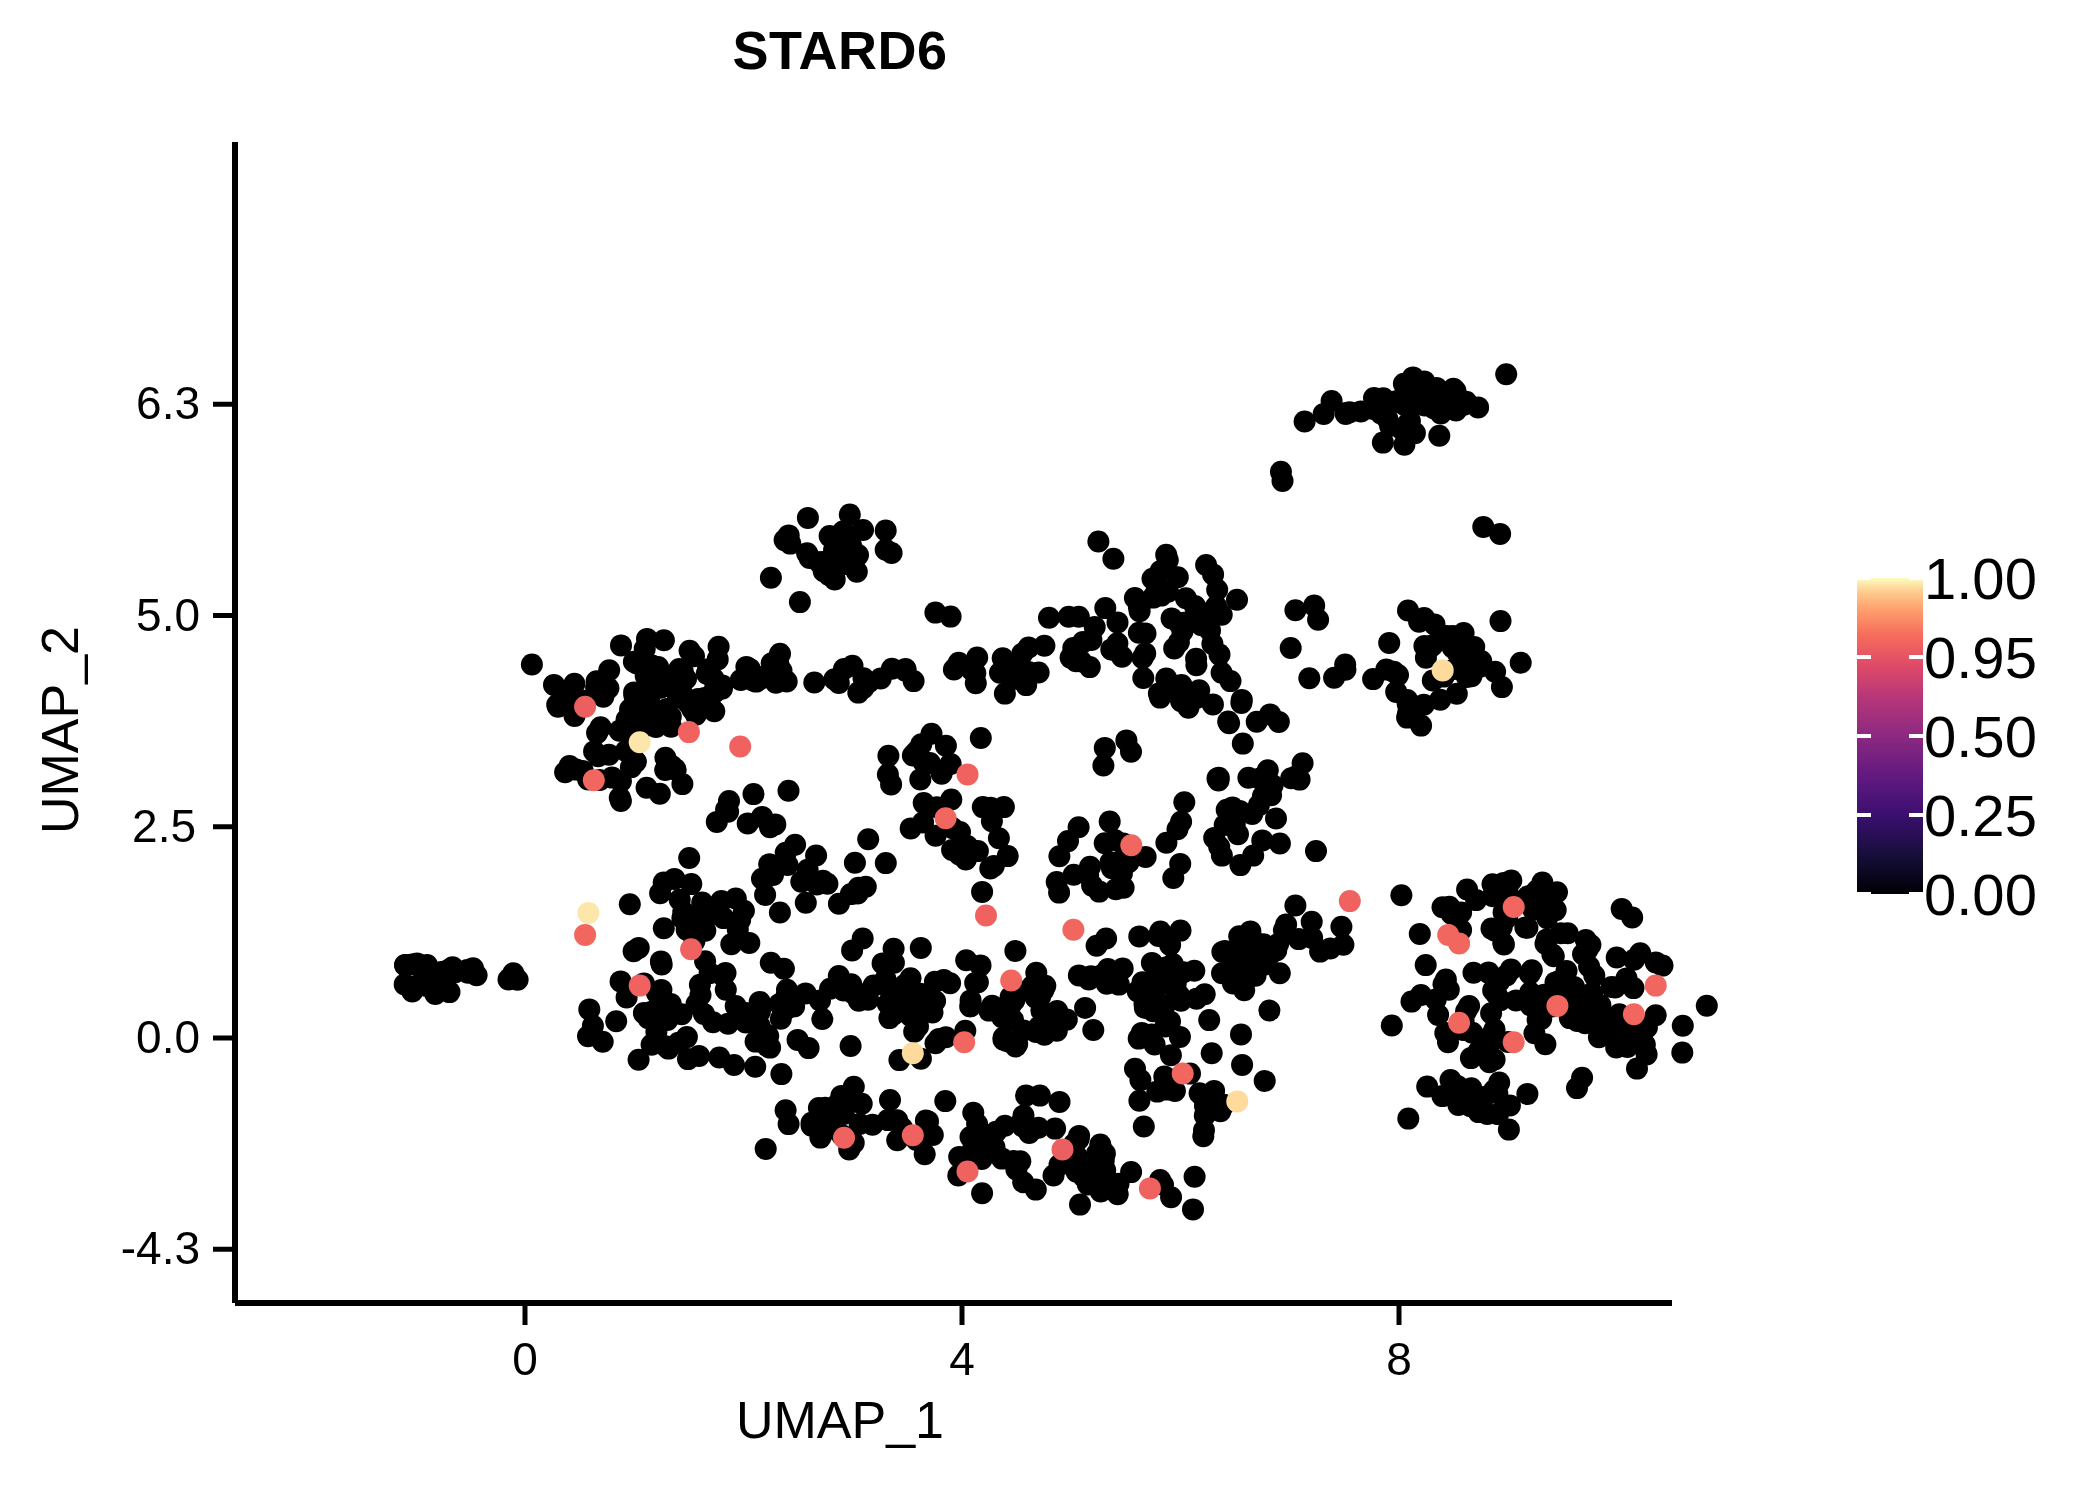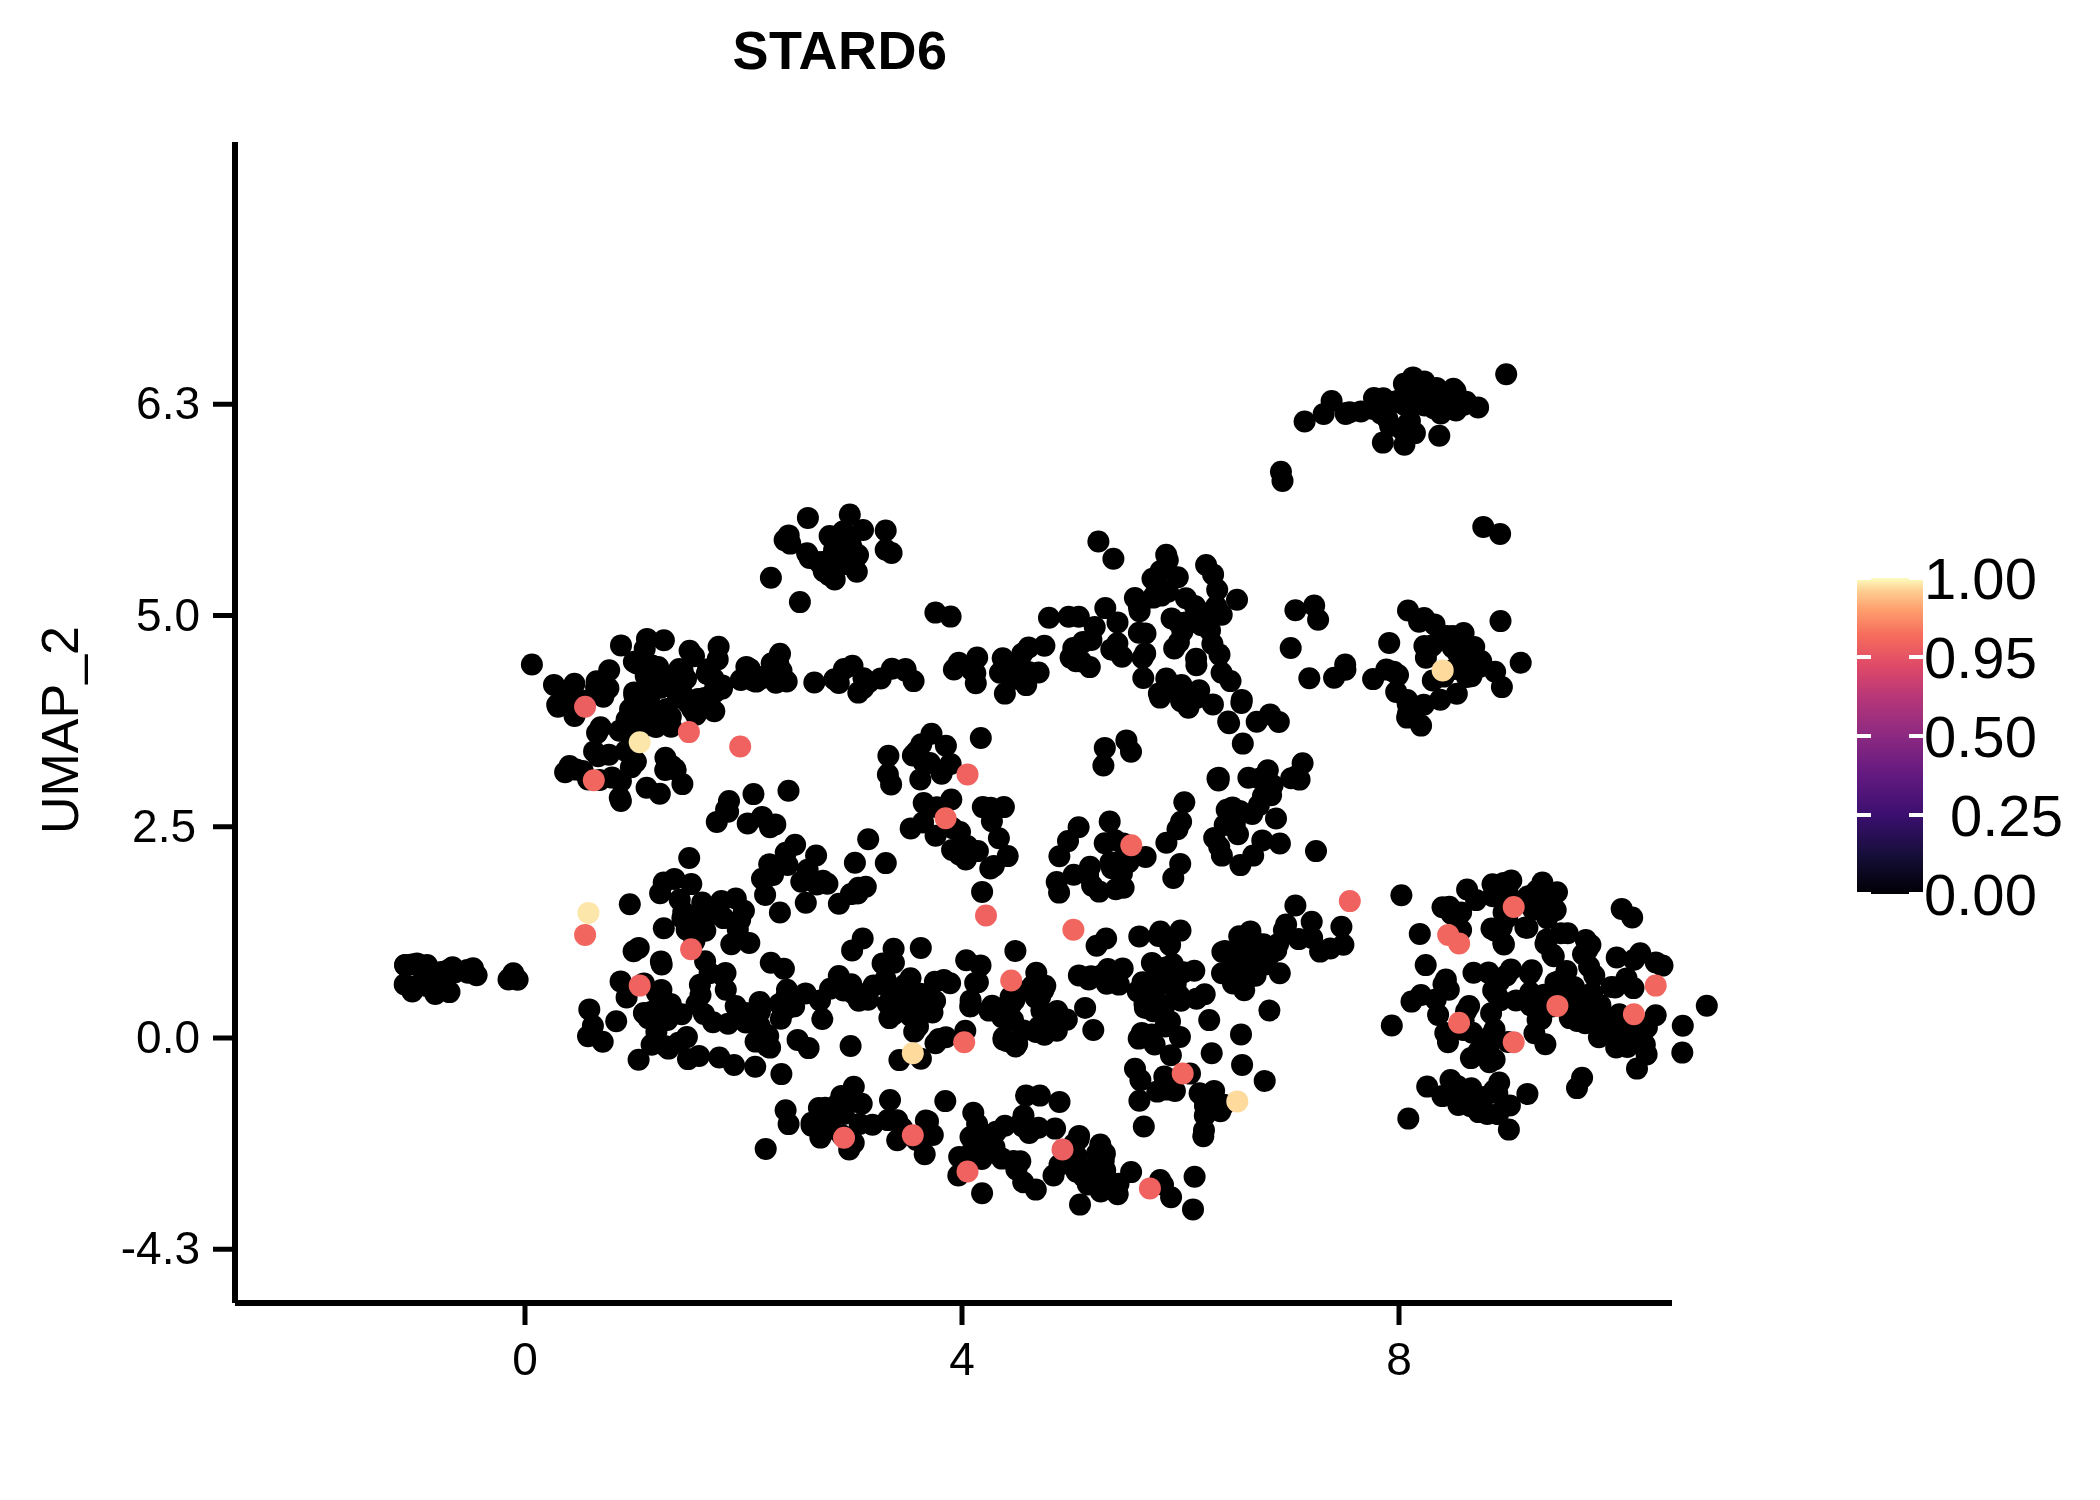--- a/index.html
+++ b/index.html
@@ -1273,38 +1273,39 @@
       <div class="tick-label y" style="left: 16px; top: 798.75px; text-align: right;">2.5</div>
       <div class="tick-label y" style="left: 20px; top: 587.5px;">5.0</div>
       <div class="tick-label y" style="left: 20px; top: 376.25px;">6.3</div>
     </div>
   <div id="x-tick-labels">
       <div class="tick-label x" style="left: 465px; top: 1332px;">0</div>
       <div class="tick-label x" style="left: 902px; top: 1332px;">4</div>
       <div class="tick-label x" style="left: 1339px; top: 1332px;">8</div>
     </div>
 
+  <div class="axis-title" id="x-axis-title">UMAP_1</div>
   <div class="axis-title" id="y-axis-title">UMAP_2</div>
 
   <div id="legend">
     <div id="legend-bar" style="background: linear-gradient(to top, rgb(0, 0, 4) 0%, rgb(21, 14, 56) 12%, rgb(59, 15, 112) 25%, rgb(100, 26, 128) 38%, rgb(140, 41, 129) 50%, rgb(182, 54, 121) 62%, rgb(222, 73, 104) 72%, rgb(246, 109, 92) 82%, rgb(254, 159, 109) 90%, rgb(254, 207, 146) 96%, rgb(252, 253, 191) 100%);"></div>
     <div id="legend-ticks">
         <div class="legend-tick left" style="top: 314px;"></div>
         <div class="legend-tick right" style="top: 314px;"></div>
         <div class="legend-tick left" style="top: 235px;"></div>
         <div class="legend-tick right" style="top: 235px;"></div>
         <div class="legend-tick left" style="top: 156px;"></div>
         <div class="legend-tick right" style="top: 156px;"></div>
         <div class="legend-tick left" style="top: 77px;"></div>
         <div class="legend-tick right" style="top: 77px;"></div>
         <div class="legend-tick left" style="top: -2px;"></div>
         <div class="legend-tick right" style="top: -2px;"></div>
       </div>
     <div id="legend-labels">
         <div class="legend-label" style="top: 334px;">0.00</div>
-        <div class="legend-label" style="top: 255px; margin-left: 26px;">0.25</div>
+        <div class="legend-label" style="top: 255px;">0.25</div>
         <div class="legend-label" style="top: 176px;">0.50</div>
         <div class="legend-label" style="top: 97px;">0.95</div>
         <div class="legend-label" style="top: 18px;">1.00</div>
       </div>
   </div>
 
 </div>
 
 </body></html>

